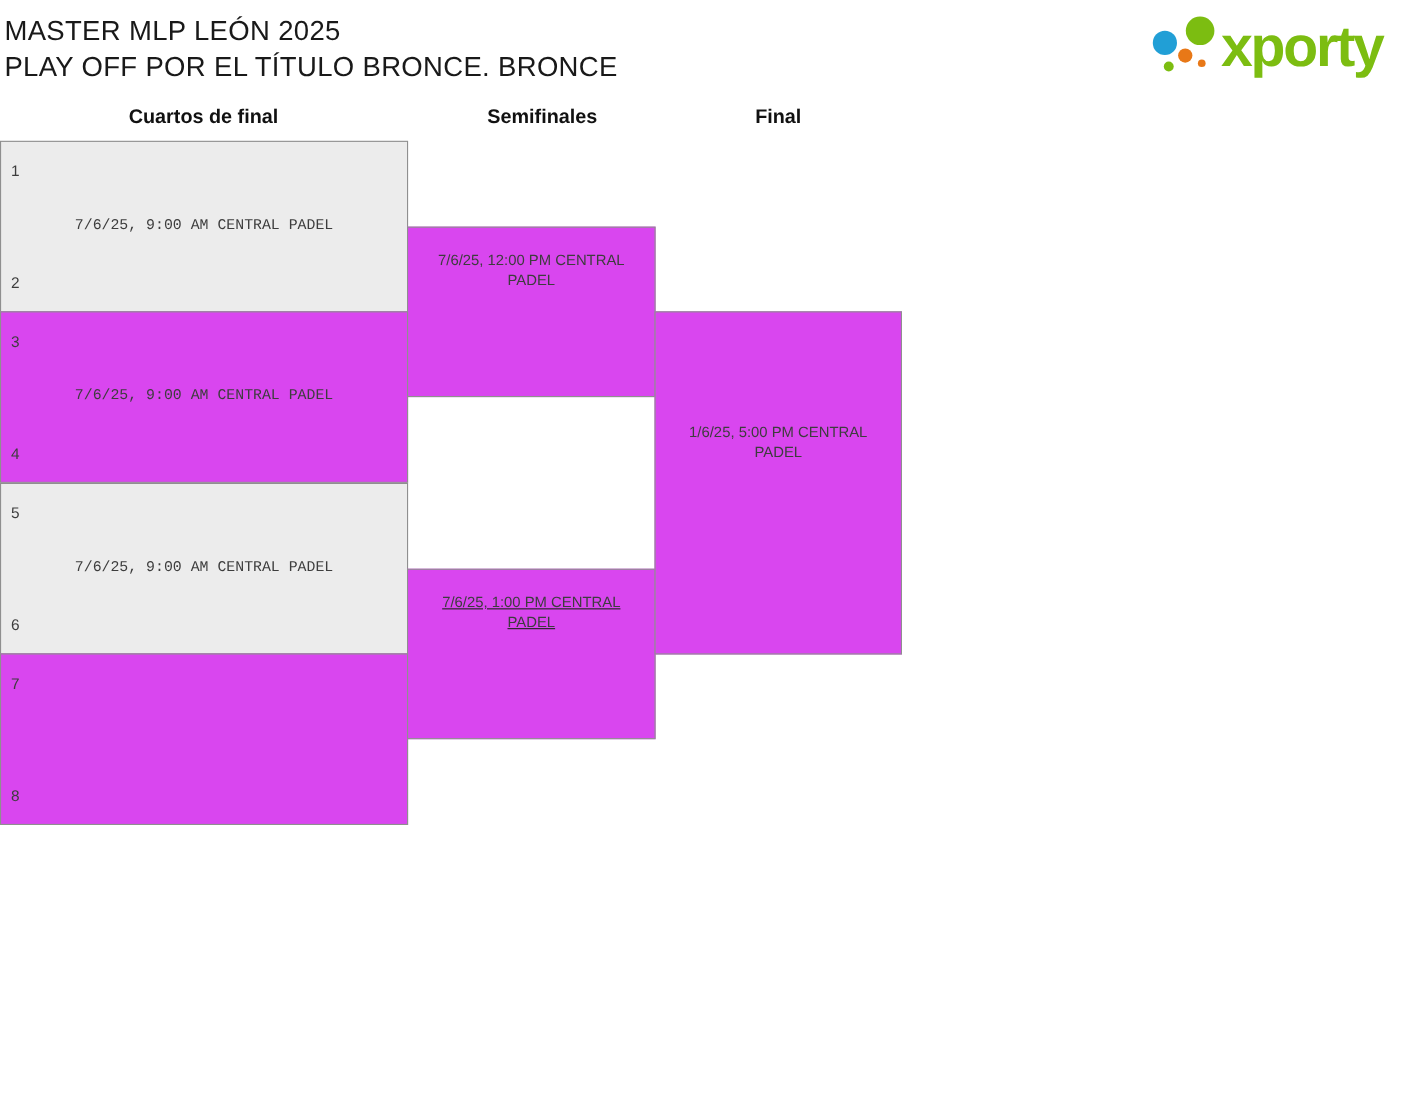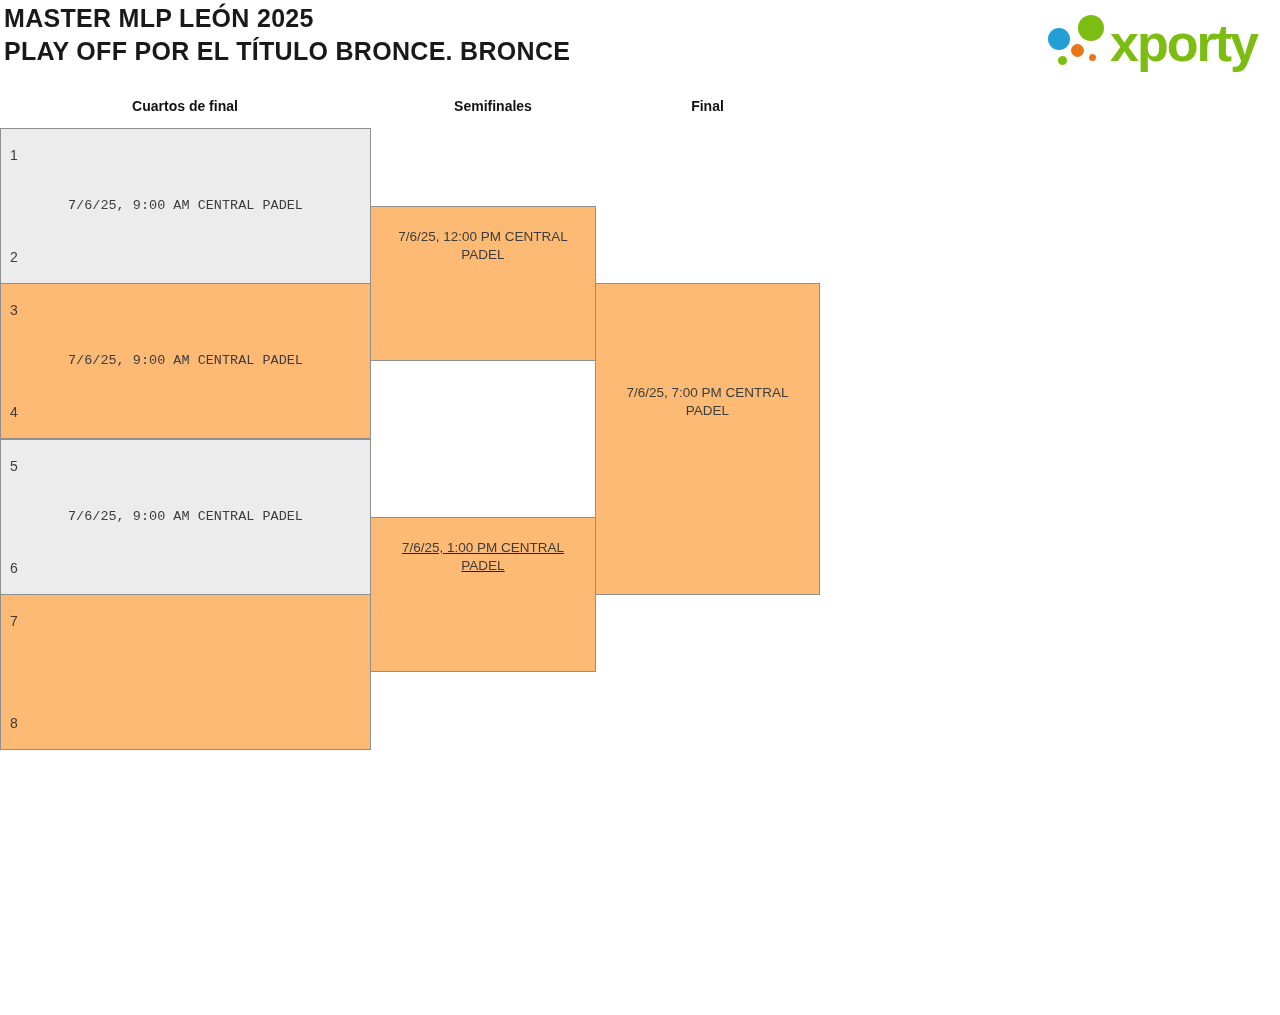--- a/index.html
+++ b/index.html
@@ -4,51 +4,51 @@
 <style>
   * { margin:0; padding:0; box-sizing:border-box; }
   html, body { background:#ffffff; }
   body {
     width:1280px; height:1015px; position:relative; overflow:hidden;
     font-family:"Liberation Sans", sans-serif; color:#222;
   }
 
   
   .title {
-    position:absolute; left:4px; top:2px;
-    font-size:25px; line-height:33px; font-weight:700;
+    position:absolute; left:4px; top:12px;
+    font-size:25px; line-height:33px; font-weight:400;
     color:#191919; letter-spacing:0.3px;
   }
   .title span { display:block; white-space:nowrap; }
 
   .logo { position:absolute; left:1046px; top:13px; width:232px; height:66px; }
   .logo-mark { position:absolute; left:0; top:0; width:62px; height:62px; }
   .dot { position:absolute; border-radius:50%; display:block; }
   .d-green-lg { width:26px; height:26px; left:32px; top:2px;  background:#7cbd11; }
   .d-blue     { width:22px; height:22px; left:2px;  top:15px; background:#219fd6; }
   .d-orange   { width:13px; height:13px; left:25px; top:31px; background:#e87817; }
   .d-green-sm { width:9px;  height:9px;  left:12px; top:43px; background:#7cbd11; }
   .d-orange-sm{ width:7px;  height:7px;  left:43px; top:41px; background:#e87817; }
   .logo-text {
     position:absolute; left:64px; top:-3px;
     font-size:52px; line-height:66px; font-weight:700;
     letter-spacing:-2px; color:#7cbd11;
   }
 
   
   .round-header {
-    position:absolute; top:96px; font-size:14px; font-weight:700;
+    position:absolute; top:96px; font-size:18px; font-weight:700;
     color:#111; text-align:center; line-height:20px;
   }
   .rh-qf { left:0;     width:370px; }
   .rh-sf { left:380px; width:226px; }
   .rh-f  { left:595px; width:225px;text-align:center; }
 
   .match {
-    position:absolute; border:1px solid #8f8f8f; background:#fdba74;
+    position:absolute; border:1px solid #8f8f8f; background:#d946ef;
   }
   .match.shaded { background:#ececec; }
 
   .qf { left:0; width:371px; height:156px; }
   .qf1 { top:128px; } .qf2 { top:283px; } .qf3 { top:439px; } .qf4 { top:594px; }
 
   .sf { left:370px; width:226px; height:155px; }
   .sf1 { top:206px; } .sf2 { top:517px;text-decoration:underline; }
 
   .final-box { left:595px; top:283px; width:225px; height:312px; }
@@ -116,16 +116,16 @@
 
   <div class="match sf sf1">
     <div class="dt dt-top">7/6/25, 12:00 PM CENTRAL PADEL</div>
   </div>
 
   <div class="match sf sf2">
     <div class="dt dt-top">7/6/25, 1:00 PM CENTRAL PADEL</div>
   </div>
 
   <div class="match final-box">
-    <div class="dt dt-final">7/6/25, 7:00 PM CENTRAL PADEL</div>
+    <div class="dt dt-final">1/6/25, 5:00 PM CENTRAL PADEL</div>
   </div>
 
 </div>
 
 </body></html>

